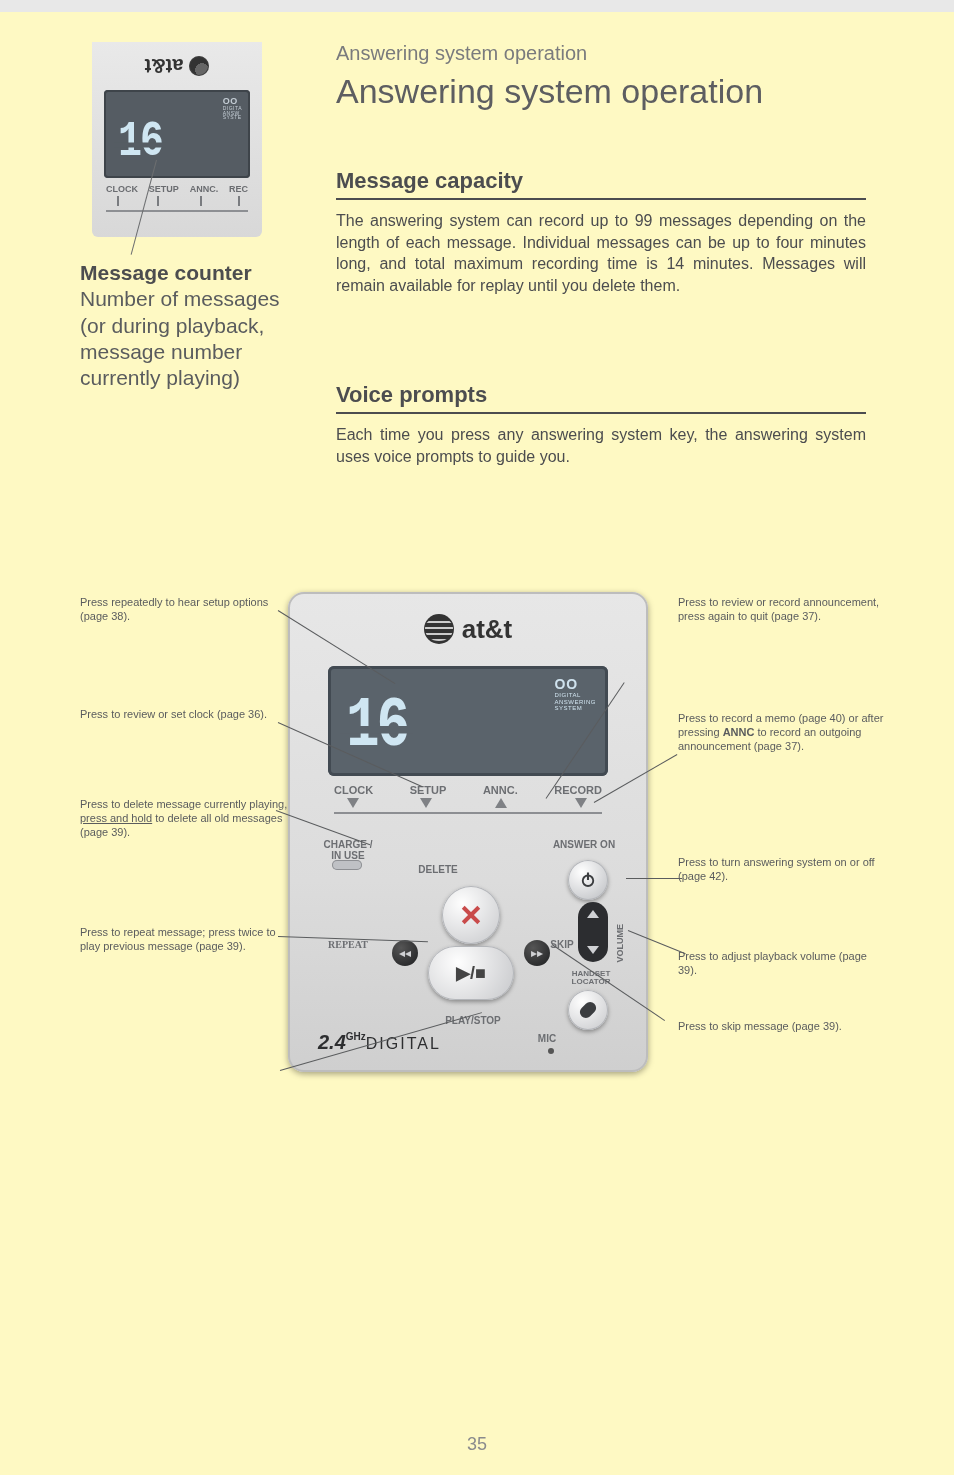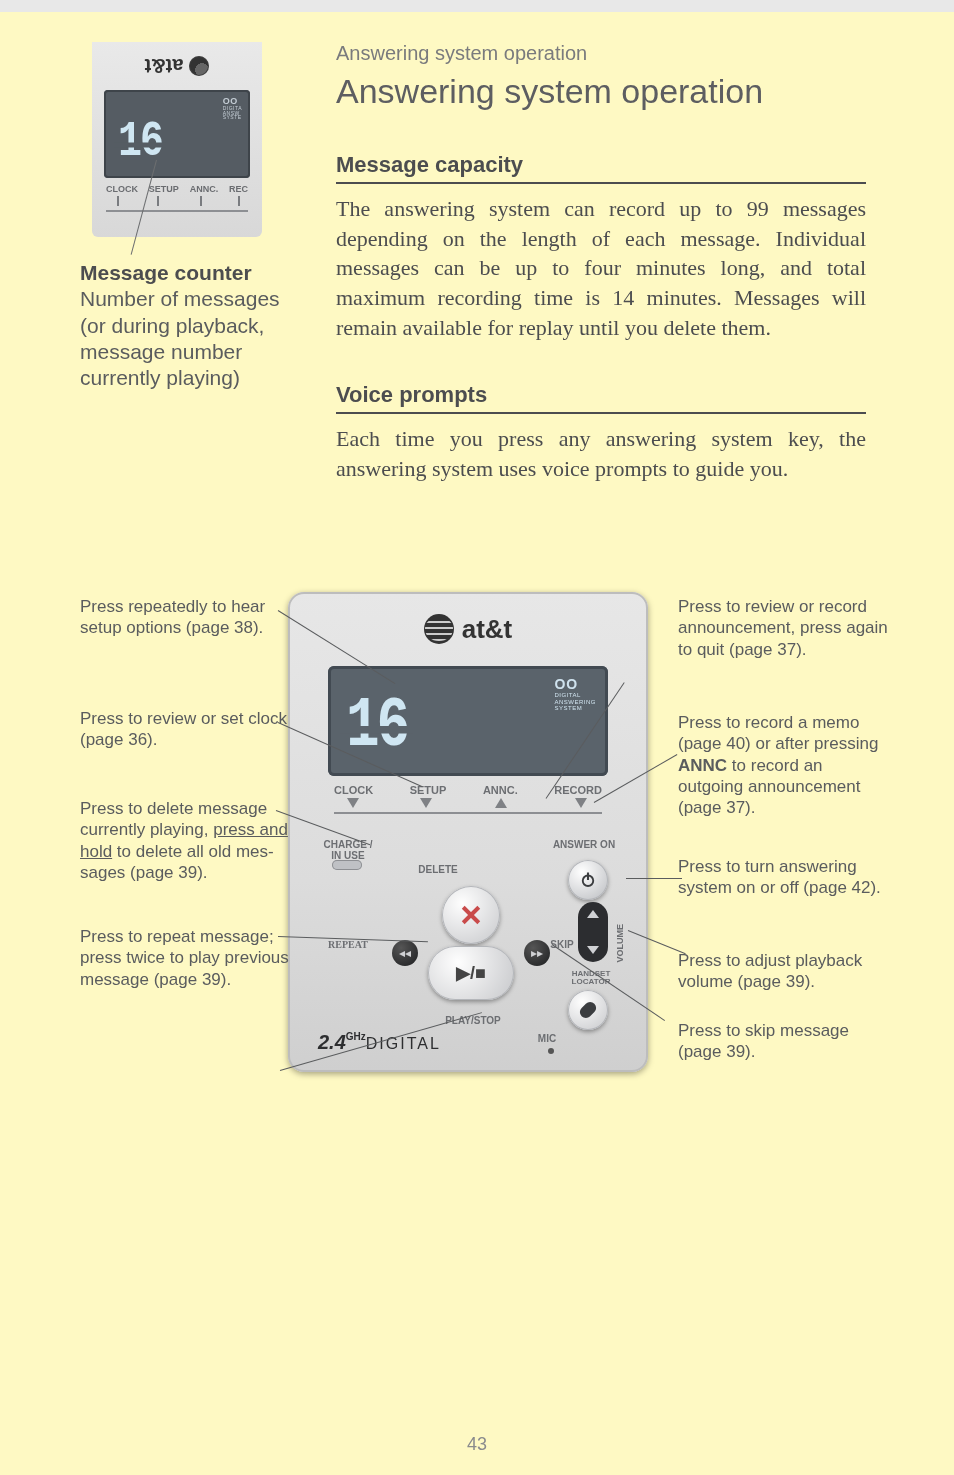--- a/index.html
+++ b/index.html
@@ -54,25 +54,24 @@
     font-size: 22px;
     color: #4c4d4f;
   }
   .sec .rule {
     height: 2px;
     background: #4c4d4f;
     margin-top: 4px;
   }
   .sec .body {
     margin-top: 10px;
-    font-size: 22px;
+    font-size: 16px;
     line-height: 1.35;
     text-align: justify;
     color: #4c4d4f;
-    font-family: Liberation Serif, serif;
   }
 
   
   .mini-wrap {
     position: absolute;
     left: 92px;
     top: 30px;
     width: 170px;
   }
   .mini {
@@ -411,21 +410,21 @@
   .brand .thin{ font-weight:400; font-style:normal; letter-spacing:2px; font-size:16px; }
   .mic-dot{
     position:absolute; right:94px; bottom:18px;
     width:6px; height:6px; border-radius:50%; background:#555;
   }
 
   
   .callout {
     position: absolute;
     width: 210px;
-    font-size: 17px;
+    font-size: 11px;
     line-height: 1.25;
     color: #5a5c5e;
   }
   .callout b { font-weight: 700; }
   .cu { text-decoration: underline; }
 
   
   .lead {
     position: absolute;
     background: #5a5c5e;
@@ -442,21 +441,21 @@
   }
 </style>
 </head>
 <body>
 
 <div class="page">
 
   <div class="crumb">Answering system operation</div>
   <div class="h1">Answering system operation</div>
 
-  <div class="sec" style="top:140px;">
+  <div class="sec" style="top:156px;">
     <div class="title">Message capacity</div>
     <div class="rule"></div>
     <div class="body">The answering system can record up to 99 messages depending on the length of each message. Individual messages can be up to four minutes long, and total maximum recording time is 14 minutes. Messages will remain available for replay until you delete them.</div>
   </div>
 
   <div class="sec" style="top:370px;">
     <div class="title">Voice prompts</div>
     <div class="rule"></div>
     <div class="body">Each time you press any answering system key, the answering system uses voice prompts to guide you.</div>
   </div>
@@ -594,14 +593,14 @@
   <div class="lead" style="left:276px; top:798px; width:100px; height:1px; transform:rotate(20deg); transform-origin:left;"></div>
   <div class="lead" style="left:278px; top:924px; width:150px; height:1px; transform:rotate(2deg);  transform-origin:left;"></div>
   <div class="lead" style="left:280px; top:1058px; width:210px; height:1px; transform:rotate(-16deg); transform-origin:left;"></div>
 
   <div class="lead" style="left:546px; top:786px; width:140px; height:1px; transform:rotate(-56deg); transform-origin:left;"></div>
   <div class="lead" style="left:594px; top:790px; width:96px;  height:1px; transform:rotate(-30deg); transform-origin:left;"></div>
   <div class="lead" style="left:626px; top:866px; width:56px;  height:1px; transform:rotate(0deg);   transform-origin:left;"></div>
   <div class="lead" style="left:628px; top:918px; width:62px;  height:1px; transform:rotate(22deg);  transform-origin:left;"></div>
   <div class="lead" style="left:552px; top:932px; width:136px; height:1px; transform:rotate(34deg);  transform-origin:left;"></div>
 
-  <div class="pgnum">43</div>
+  <div class="pgnum">35</div>
 </div>
 
 </body></html>

